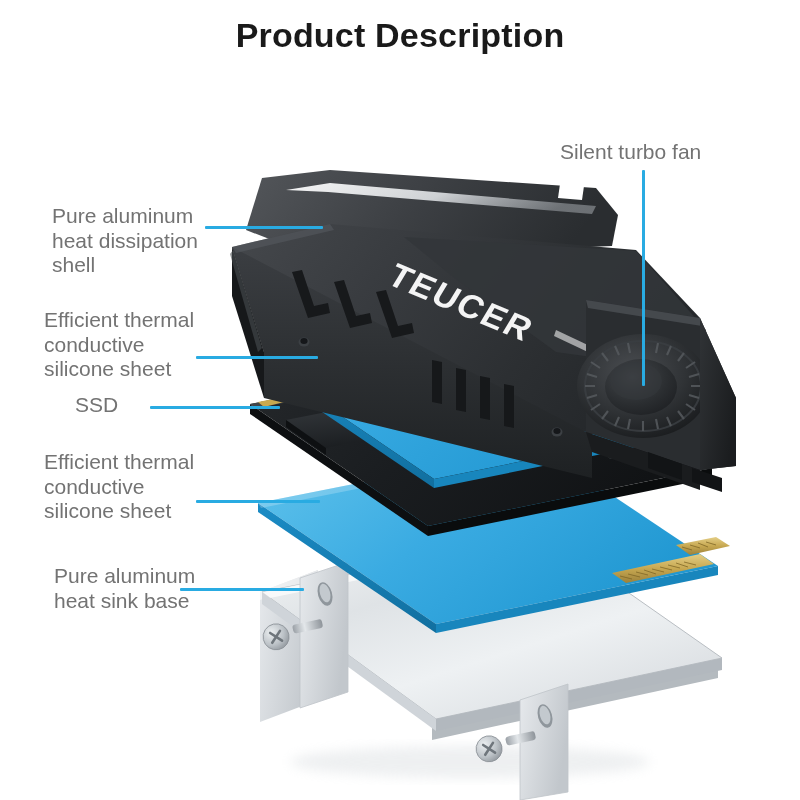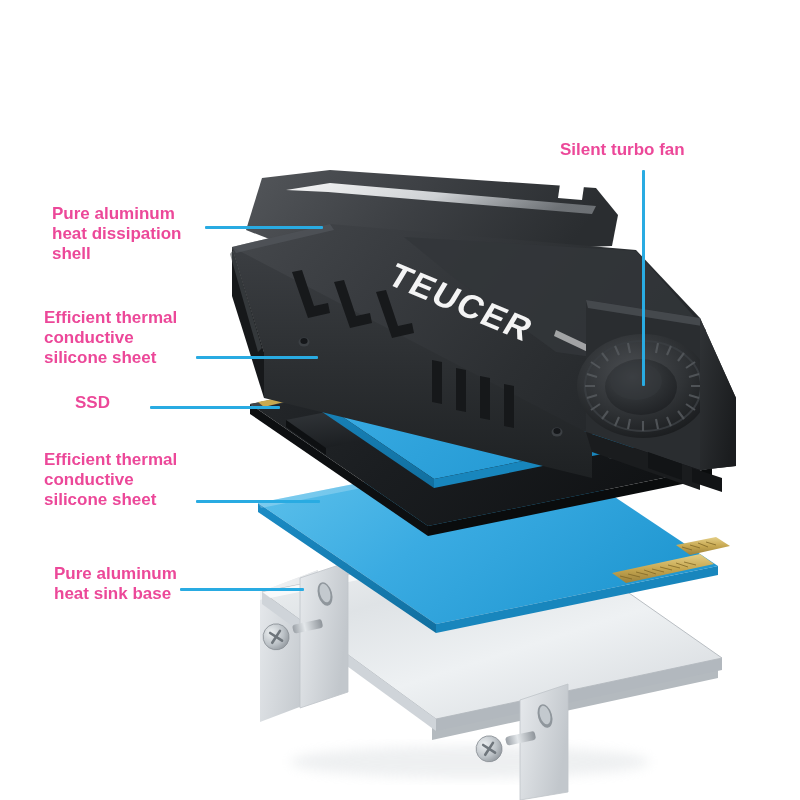--- a/index.html
+++ b/index.html
@@ -29,24 +29,24 @@
     text-align: center;
     font-size: 34px;
     font-weight: 700;
     color: #1a1a1a;
     letter-spacing: 0.2px;
   }
 
   
   .callout {
     position: absolute;
-    font-size: 17px;
+    font-size: 21px;
     line-height: 1.17;
-    color: #ec4899;
-    font-weight: 700;
+    color: #737373;
+    font-weight: 400;
     white-space: pre-line;
   }
 
   
   .leader {
     position: absolute;
     background: #29abe2;
     height: 3px;
     border-radius: 1px;
   }
@@ -62,20 +62,21 @@
     width: 800px; height: 800px;
     pointer-events: none;
   }
   #assembly svg { display: block; }
 </style>
 </head>
 <body>
 
 <div id="page">
 
+  <div id="page-title">Product Description</div>
 
   <div id="assembly">
   <svg width="800" height="800" viewBox="0 0 800 800" xmlns="http://www.w3.org/2000/svg">
     <defs>
 
       <linearGradient id="shellTop" x1="0" y1="0" x2="1" y2="0.35">
         <stop offset="0" stop-color="#45484c"></stop>
         <stop offset="0.35" stop-color="#393c40"></stop>
         <stop offset="0.75" stop-color="#2c2f32"></stop>
         <stop offset="1" stop-color="#25282b"></stop>

